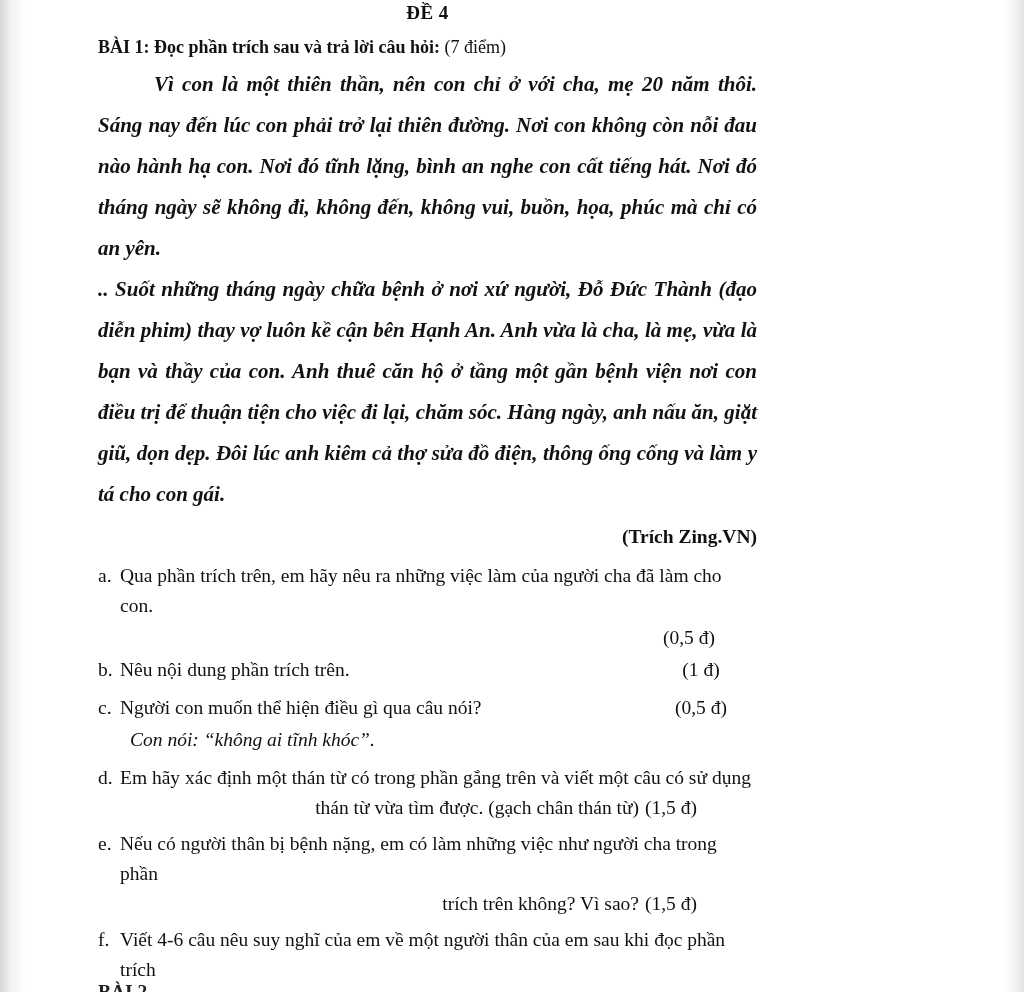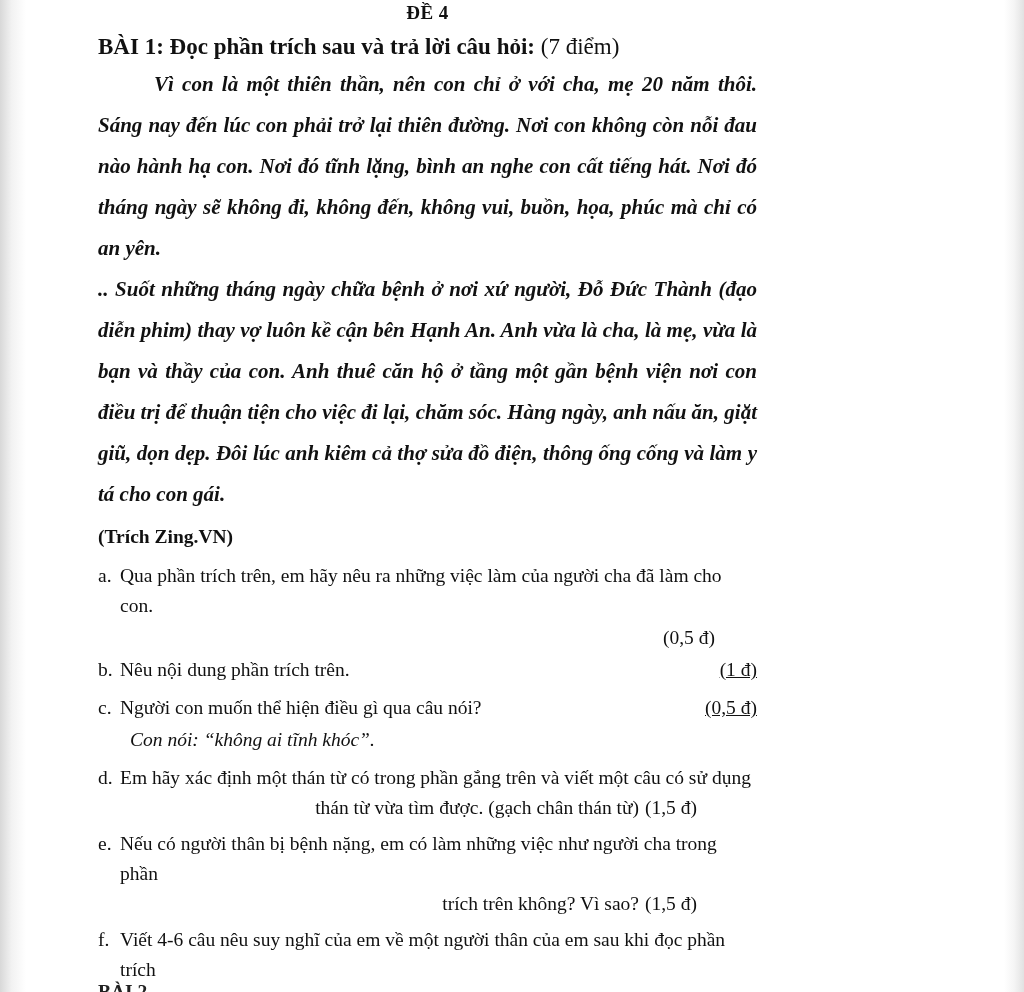--- a/index.html
+++ b/index.html
@@ -27,21 +27,21 @@
     font-weight: bold;
     font-size: 19px;
     letter-spacing: 0.5px;
     margin: 0;
     padding-top: 2px;
     height: 24px;
     line-height: 22px;
     overflow: hidden;
   }
   .section-title {
-    font-size: 23px;
+    font-size: 18px;
     margin-top: 8px;
     line-height: 26px;
   }
   .section-title .bold {
     font-weight: bold;
   }
   .passage {
     font-style: italic;
     font-size: 21px;
     line-height: 41px;
@@ -51,21 +51,21 @@
     font-weight: bold;
   }
   .passage p {
     margin: 0;
     text-indent: 56px;
   }
   .passage p.no-indent {
     text-indent: 0;
   }
   .source {
-    text-align: left;
+    text-align: right;
     font-weight: bold;
     font-size: 19.5px;
     line-height: 40px;
     margin-top: 2px;
   }
   .questions {
     font-size: 19.5px;
     margin-top: 4px;
   }
   .q-row {
@@ -87,23 +87,22 @@
     line-height: 34px;
   }
   .points-line {
     text-align: right;
     line-height: 34px;
     padding-right: 42px;
   }
   .points-inline {
     flex: 0 0 auto;
     width: 112px;
-    text-align: right;
+    text-align: center;
     padding-left: 6px;
-    text-decoration: underline;
   }
   .q-block {
     margin-top: 6px;
   }
   .q-block .cont {
     padding-left: 22px;
     display: flex;
     justify-content: flex-end;
     line-height: 30px;
   }

